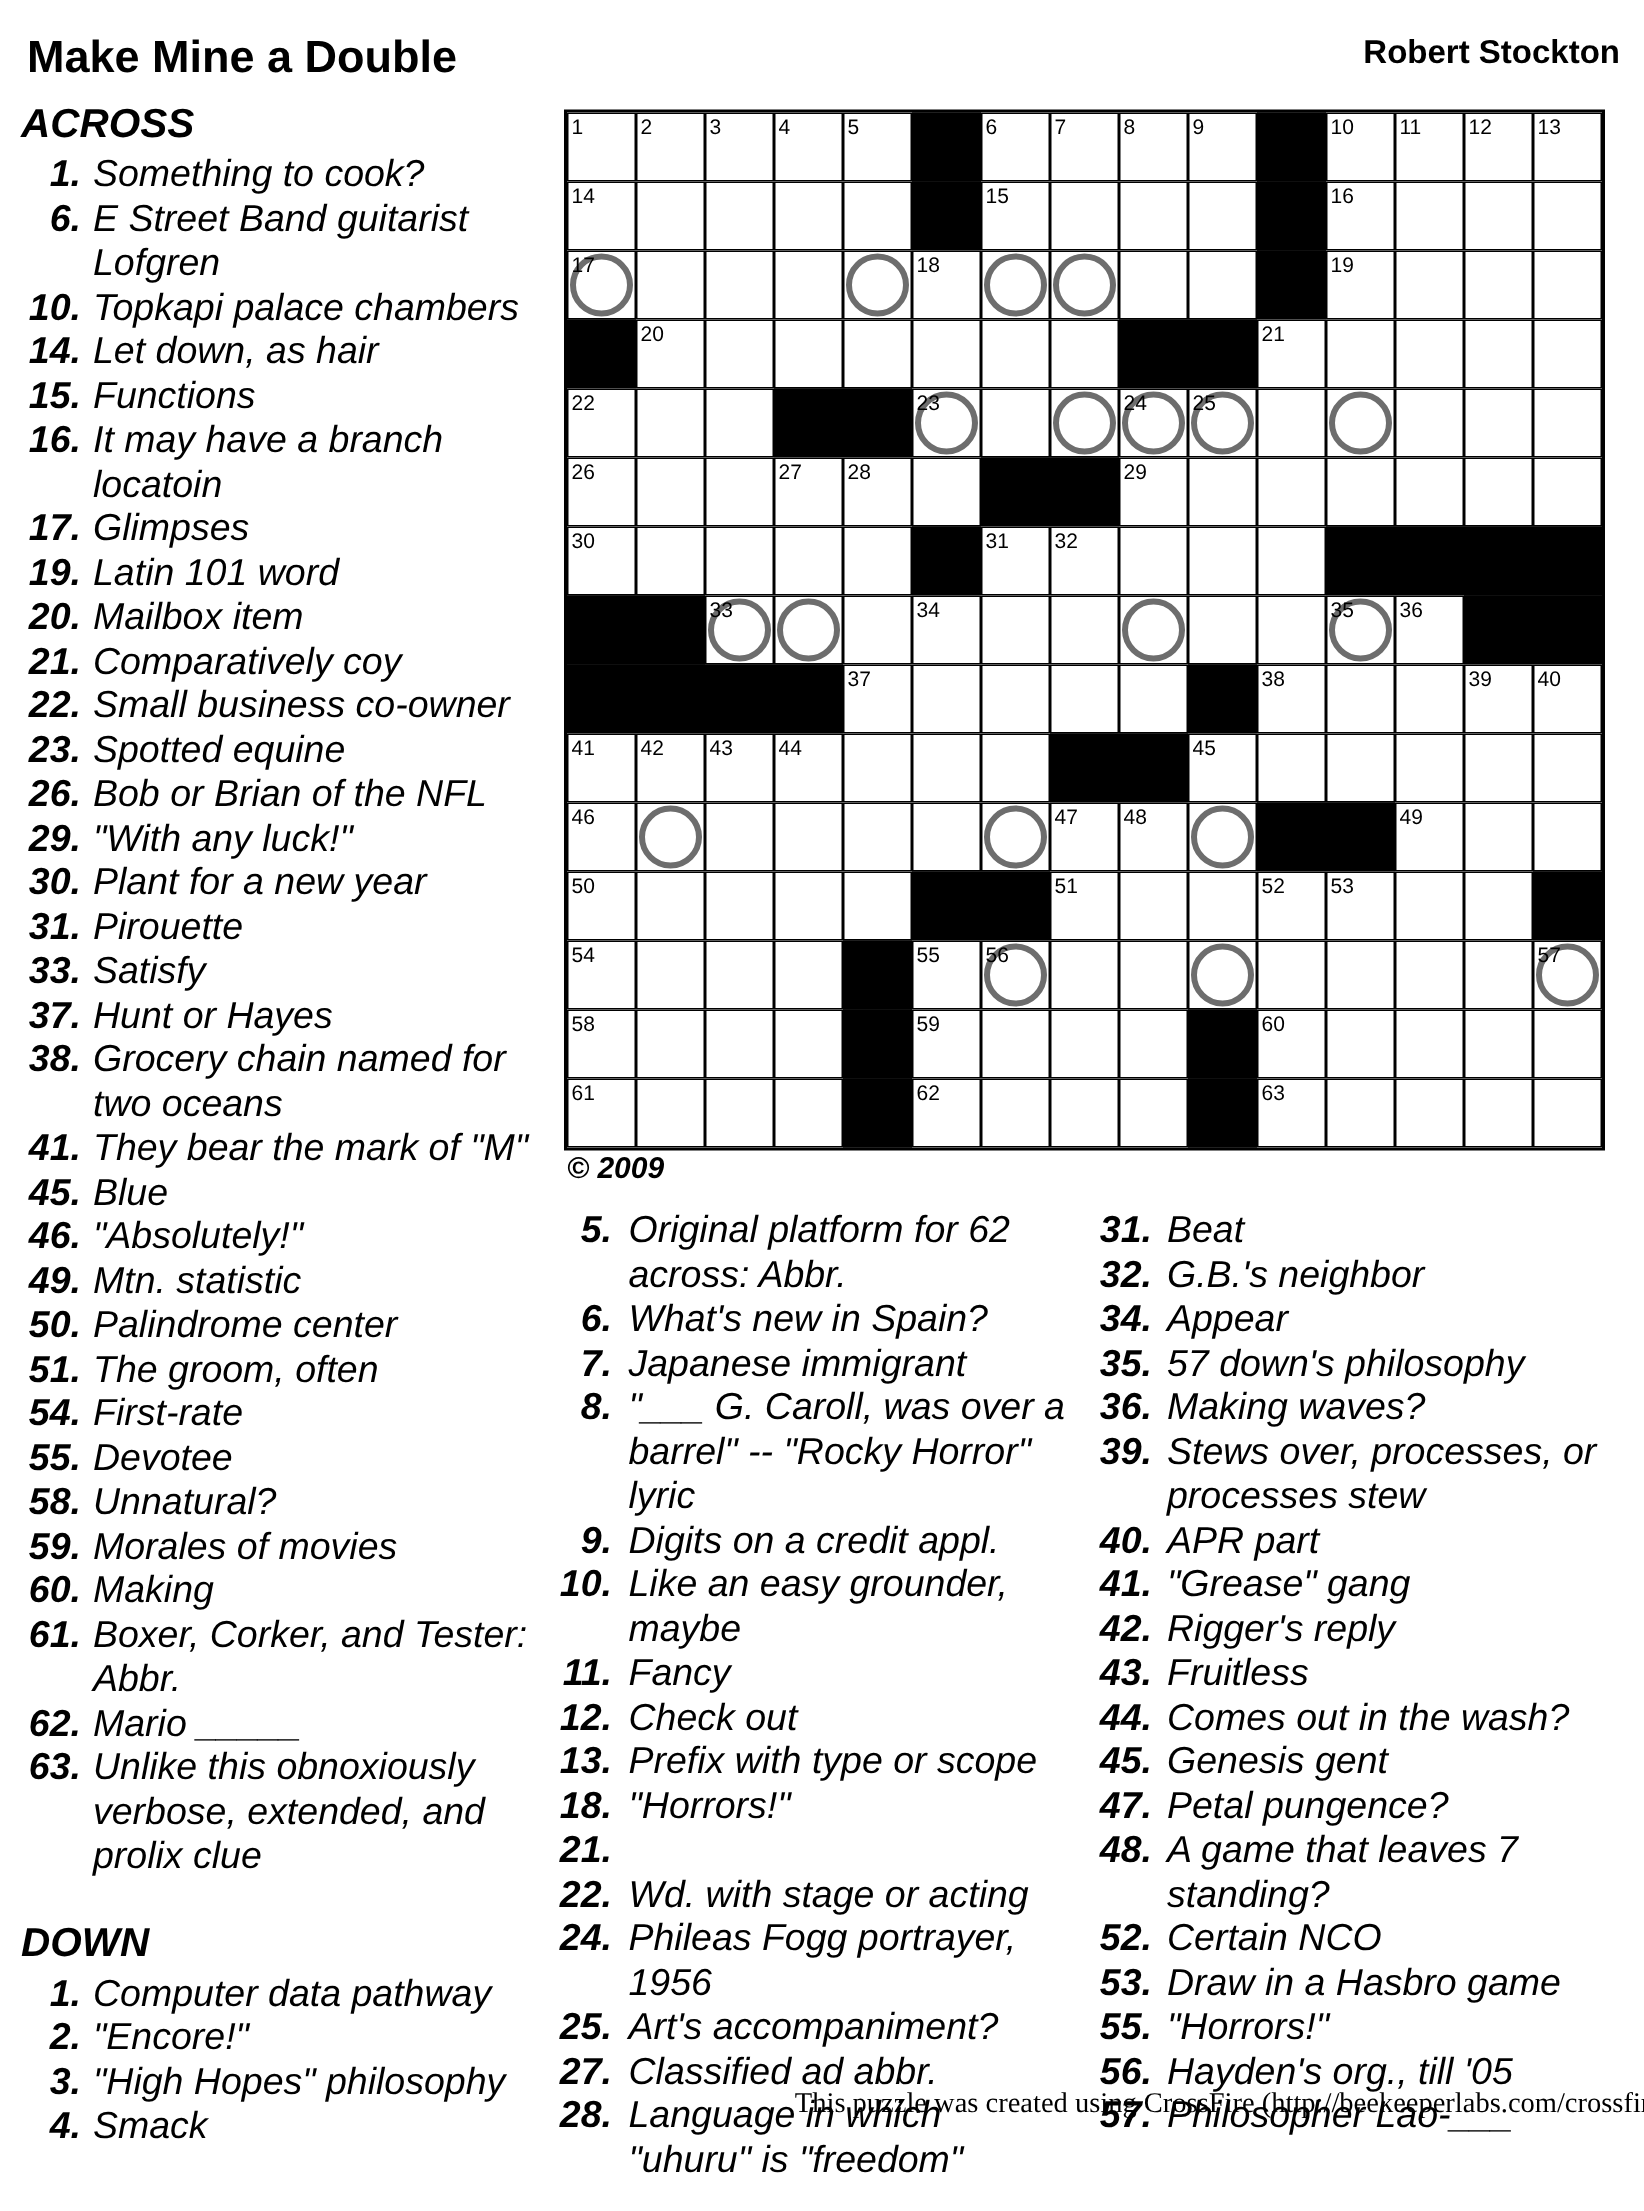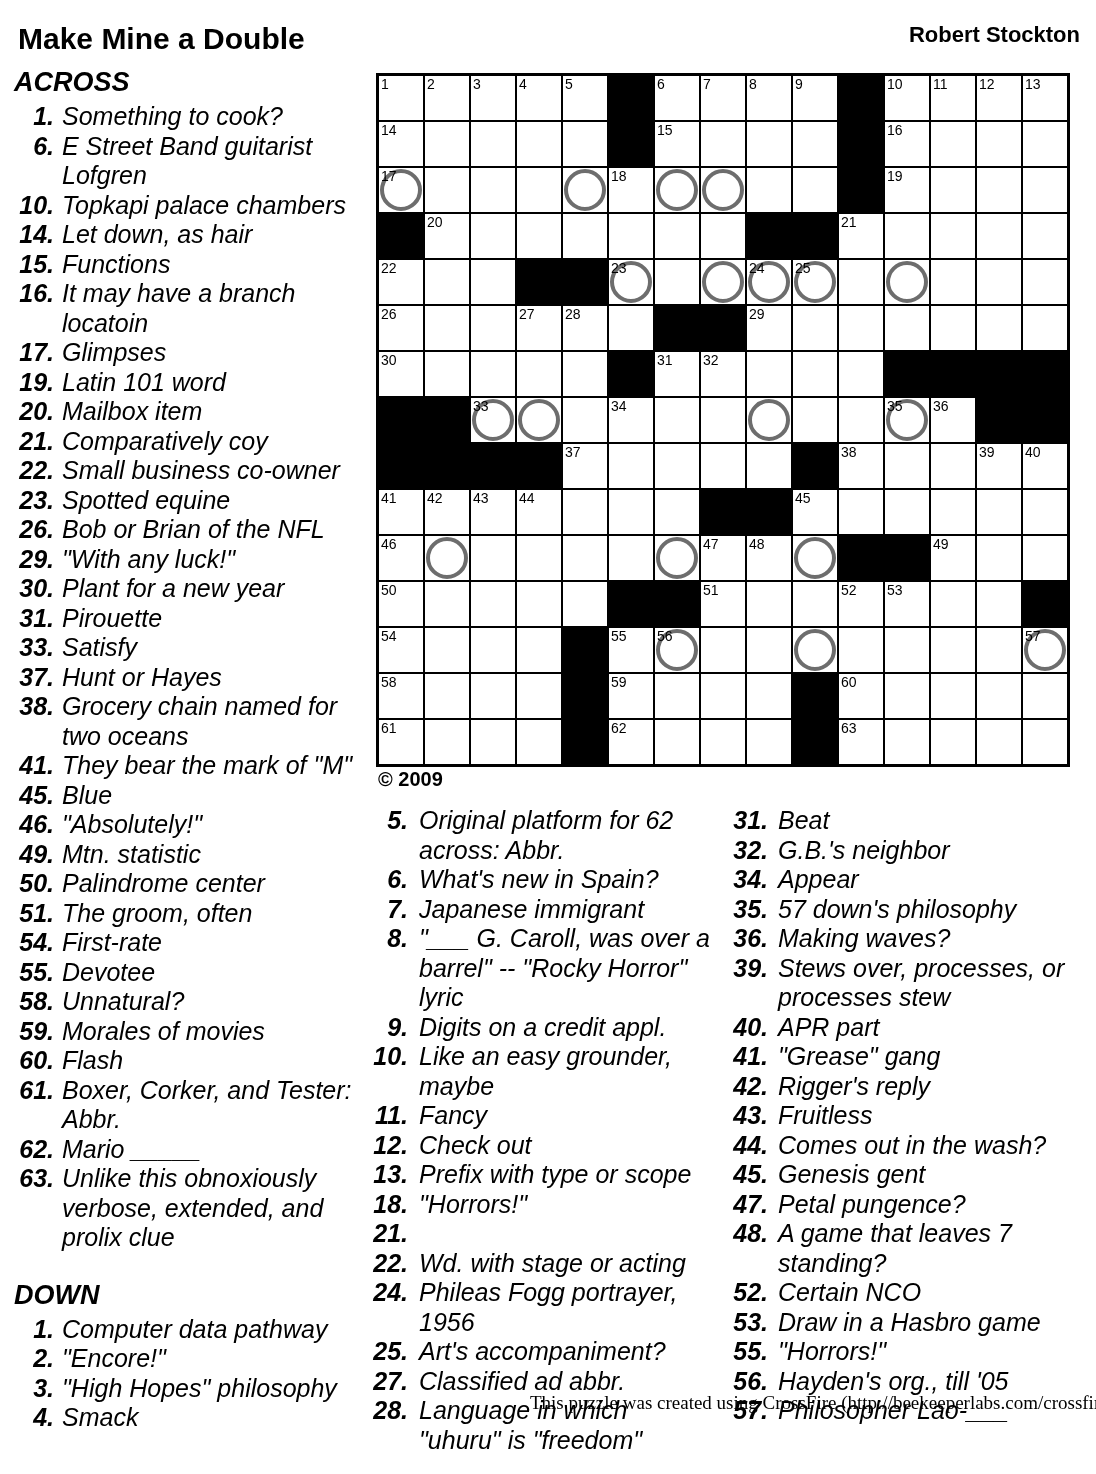--- a/index.html
+++ b/index.html
@@ -18,21 +18,21 @@
   .col-mid .clue-num{flex-basis:38px;margin-right:11px;}
   .col-right .clue-num{flex-basis:38px;margin-right:10px;}
   .clue-text{white-space:pre-line;}
   #grid{position:absolute;left:376px;top:73px;border:2px solid #000;background:#fff;
         display:grid;grid-template-columns:repeat(15,46px);grid-template-rows:repeat(15,46px);}
   .cell{position:relative;box-sizing:border-box;border:1px solid #000;background:#fff;}
   .cell.black{background:#000;}
   .cell .num{position:absolute;top:0;left:2px;font-size:14px;line-height:16px;z-index:2;}
   .circle{position:absolute;top:1px;left:1px;right:1px;bottom:1px;
           border:4px solid #6d6d6d;border-radius:50%;z-index:1;}
-  .copyright{position:absolute;left:378px;top:768px;font-size:20px;font-weight:bold;}
+  .copyright{position:absolute;left:378px;top:768px;font-size:20px;font-weight:bold;font-style:italic;}
   .footer{position:absolute;left:0;top:1392px;width:100%;text-align:right;
           font-family:"Liberation Serif",serif;font-size:19px;padding-left:19px;}
 </style>
 </head>
 <body>
 
 <div class="page">
   <div class="title">Make Mine a Double</div>
   <div class="author">Robert Stockton</div>
 
@@ -538,21 +538,21 @@
         <div class="clue">
           <span class="clue-num">58.</span>
           <span class="clue-text">Unnatural?</span>
         </div>
         <div class="clue">
           <span class="clue-num">59.</span>
           <span class="clue-text">Morales of movies</span>
         </div>
         <div class="clue">
           <span class="clue-num">60.</span>
-          <span class="clue-text">Flash</span>
+          <span class="clue-text">Making</span>
         </div>
         <div class="clue">
           <span class="clue-num">61.</span>
           <span class="clue-text">Boxer, Corker, and Tester:
 Abbr.</span>
         </div>
         <div class="clue">
           <span class="clue-num">62.</span>
           <span class="clue-text">Mario _____</span>
         </div>

